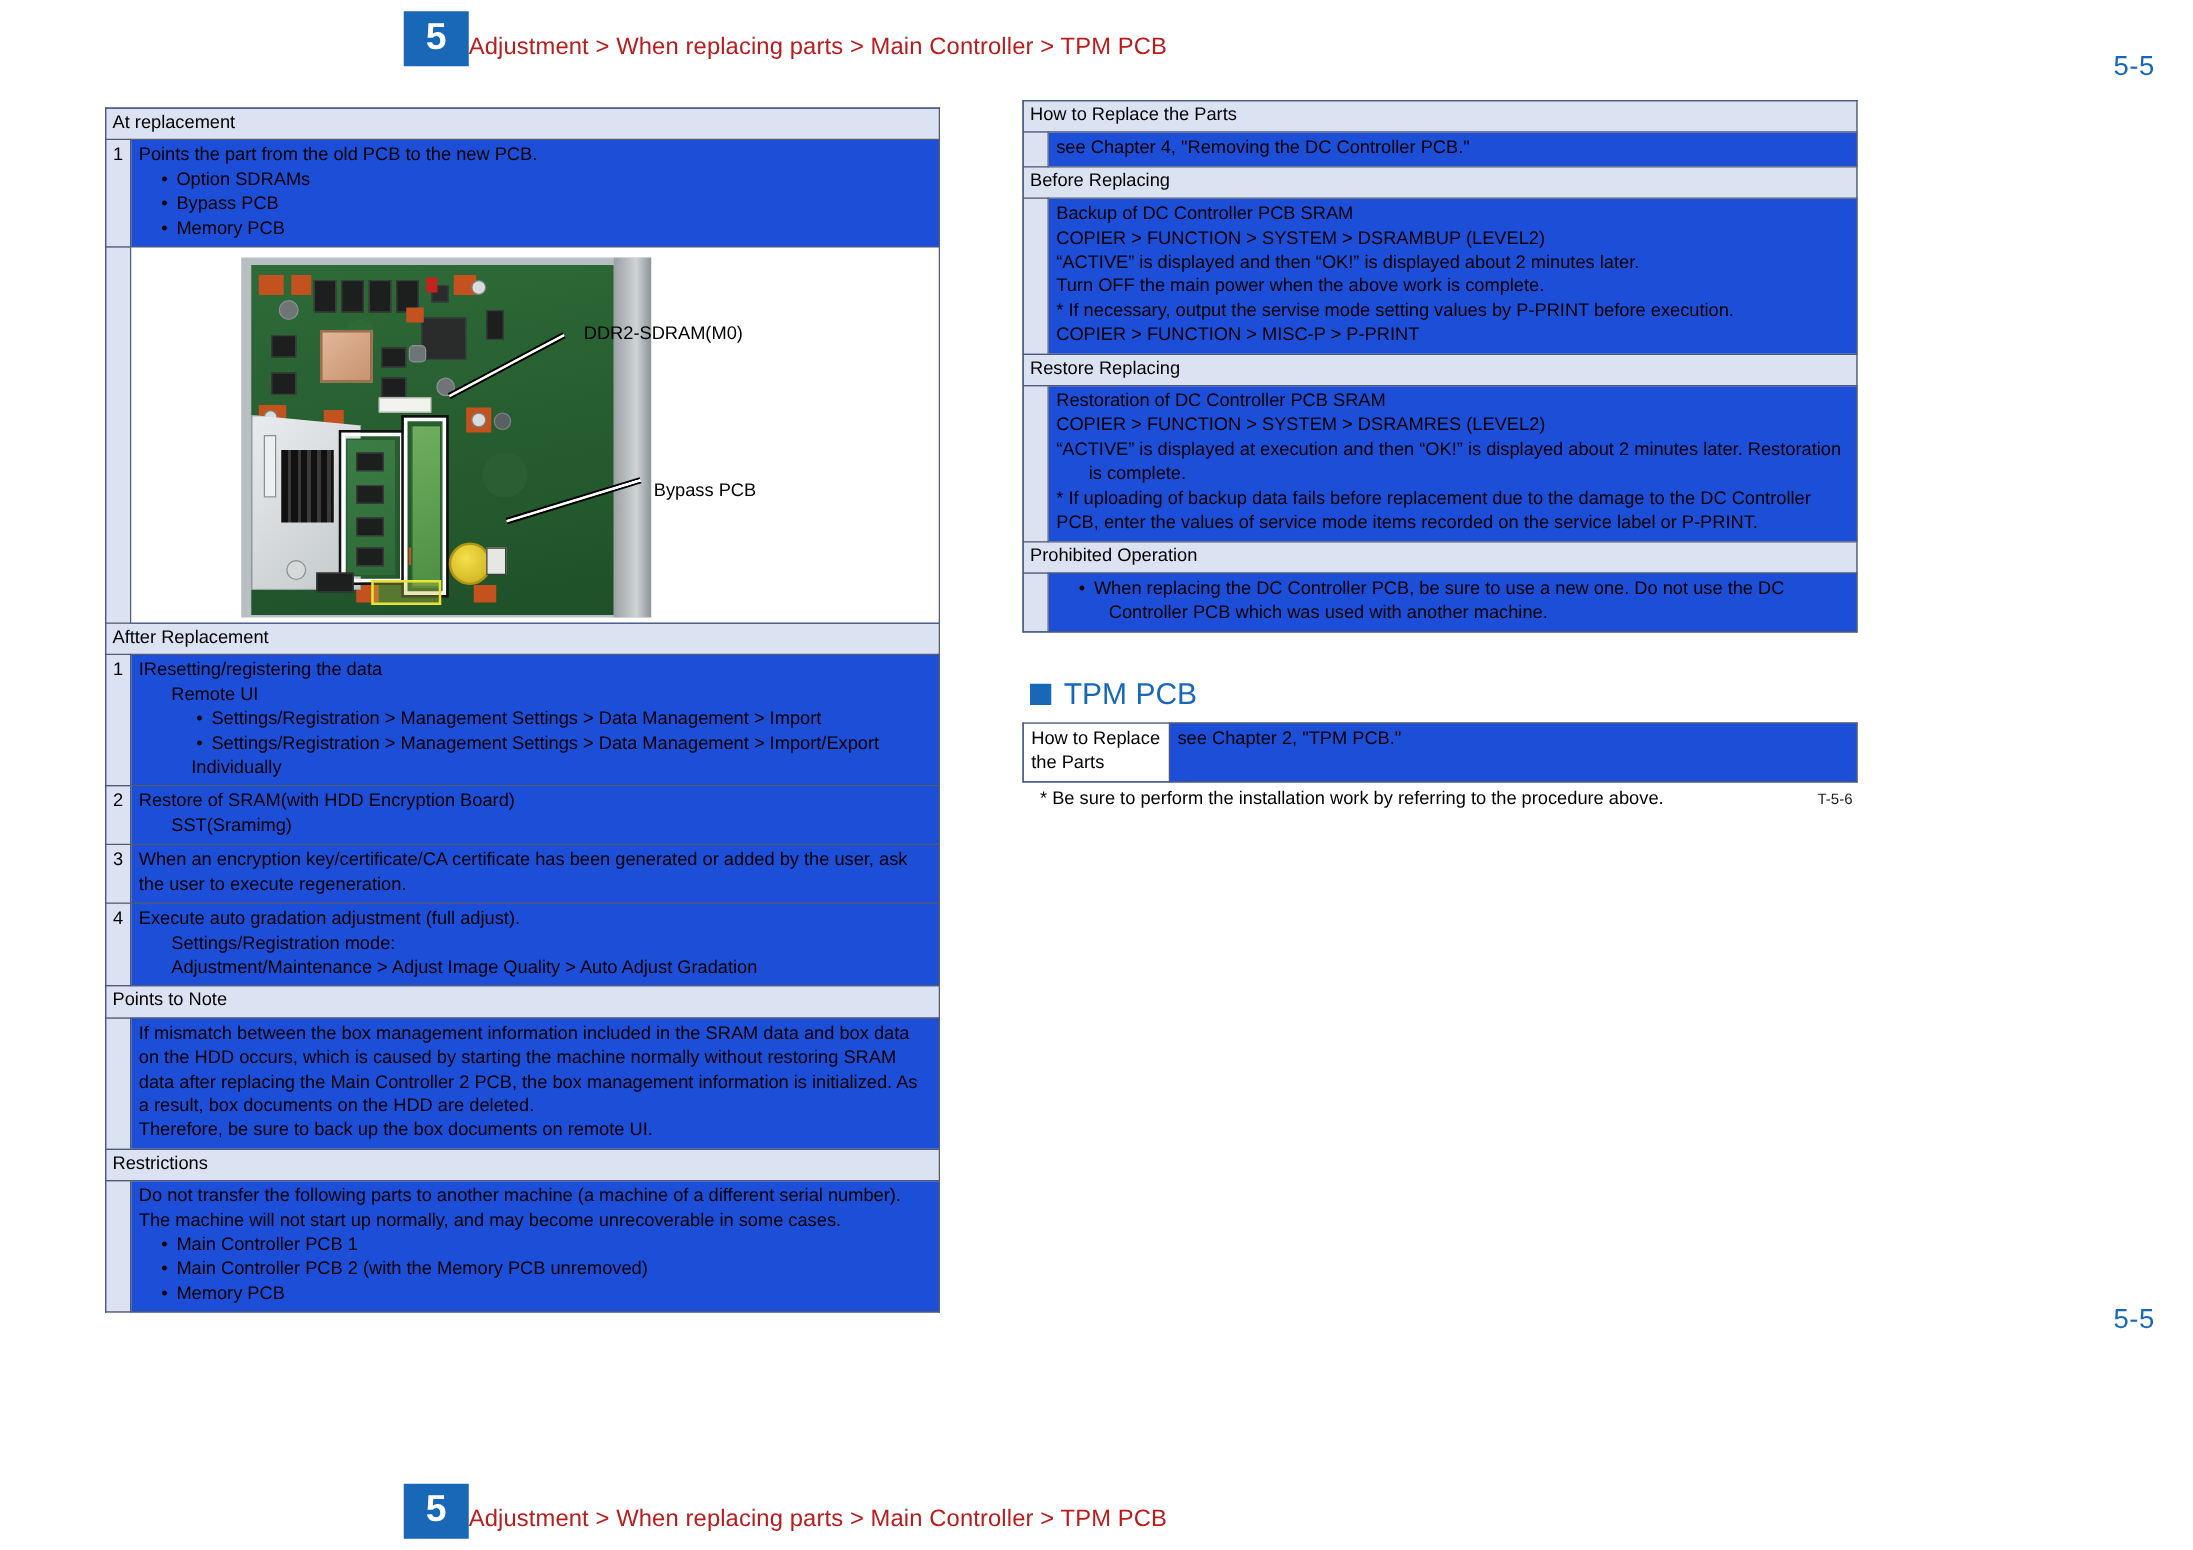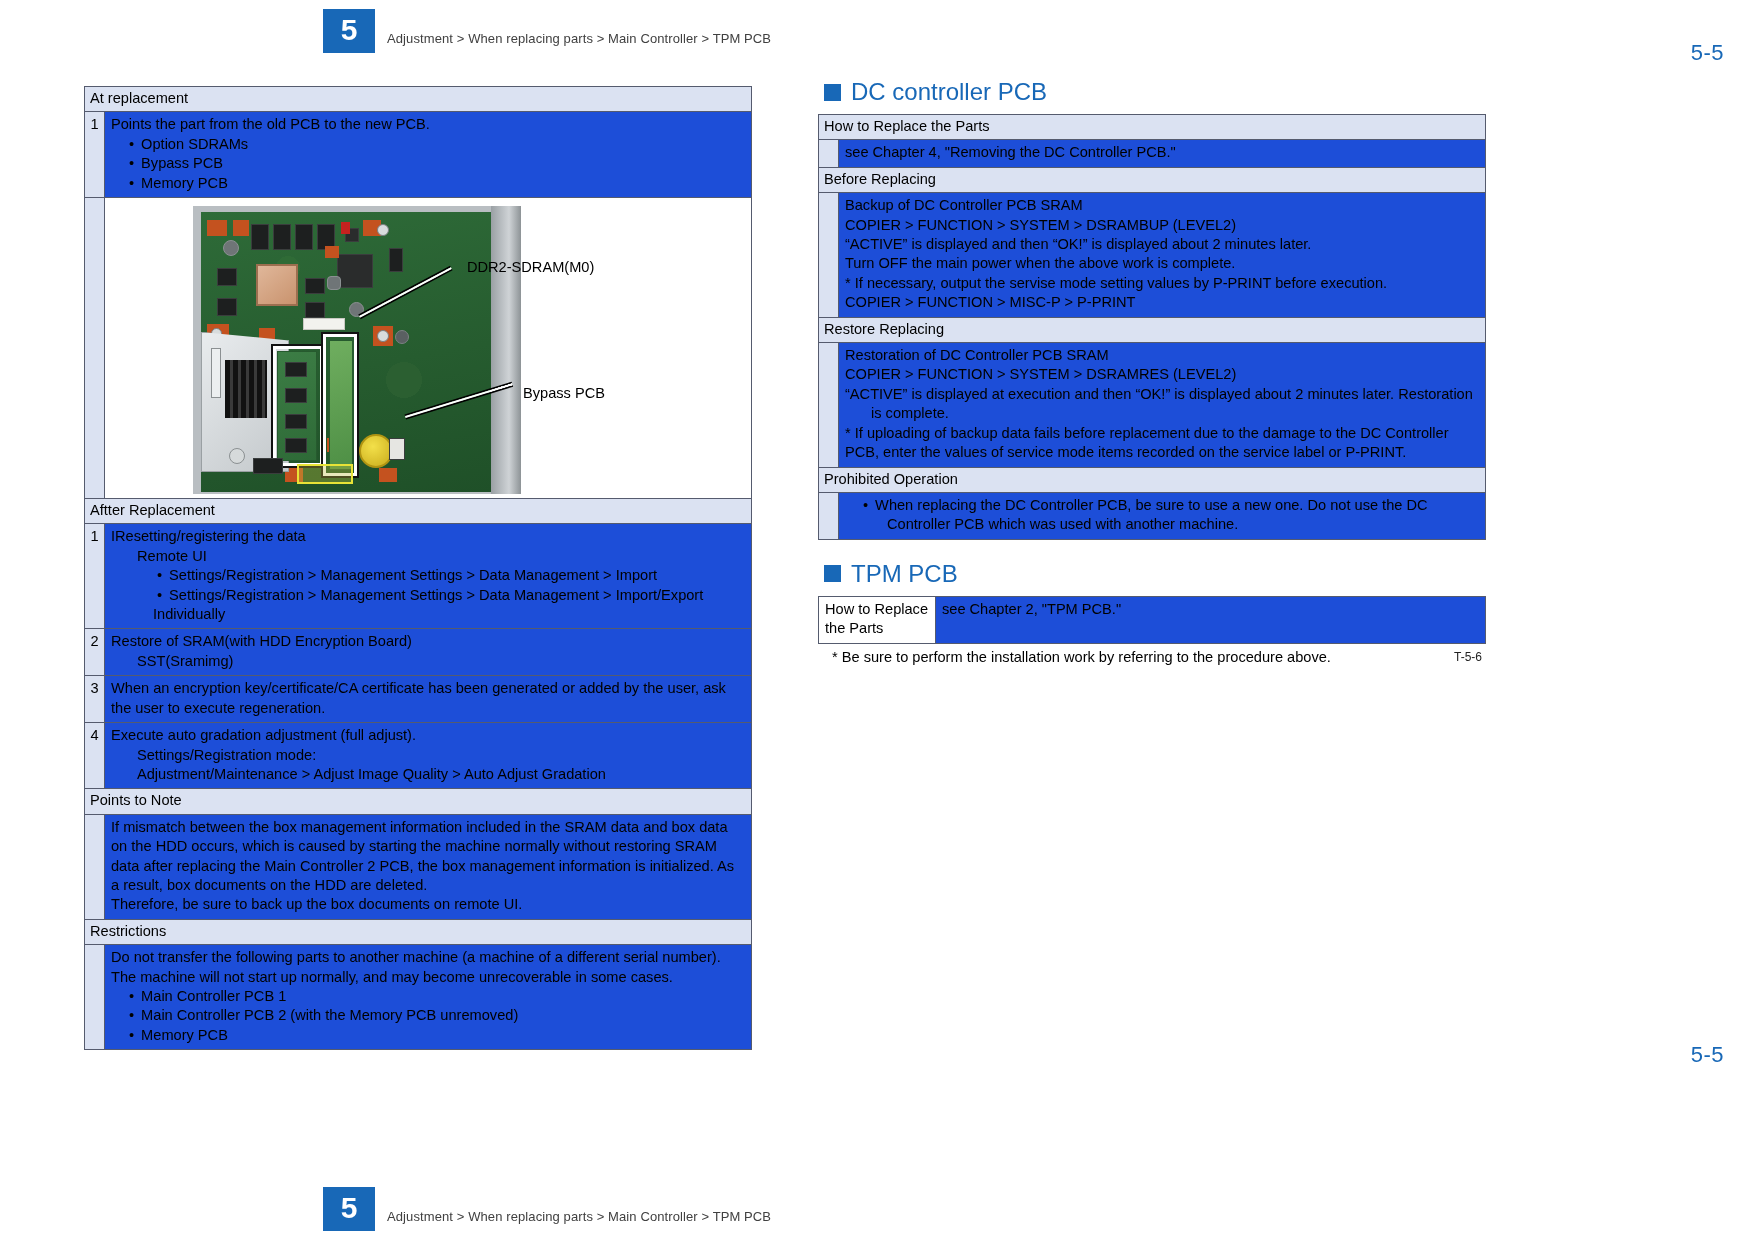--- a/index.html
+++ b/index.html
@@ -34,23 +34,22 @@
     font-weight: bold;
     display: flex;
     align-items: center;
     justify-content: center;
     margin-left: 323px;
     line-height: 1;
     padding-bottom: 2px;
   }
   .runfoot .chapter-box { margin-left: 323px; }
   .breadcrumb {
-    color: #404040;
-    font-size: 13px;
-    margin-left: 12px;
+    color: #b91c1c;
+    font-size: 19px;
     padding-top: 14px;
     letter-spacing: 0.1px;
   }
   .runfoot .breadcrumb { padding-top: 14px; }
 
   .folio {
     position: absolute;
     right: 30px;
     color: #1868b7;
     font-size: 22px;
@@ -442,24 +441,20 @@
               <span>Memory PCB</span>
             </div>
       </td>
     </tr>
   </tbody>
     </table>
 </div>
 
 <div class="col-right">
 
-  <div class="sec-head">
-    <div class="sec-sq"></div>
-    <div class="sec-title">DC controller PCB</div>
-  </div>
 
   <table class="mtable">
     <tbody>
         <tr class="hdr-row">
       <td colspan="2">How to Replace the Parts</td>
     </tr>
     <tr>
       <td class="blank-cell"></td>
       <td class="body-cell">
         <p>see Chapter 4, "Removing the DC Controller PCB."</p>
@@ -505,21 +500,21 @@
         <div class="bullet-line">
               <span class="bt">•</span>
               <span>When replacing the DC Controller PCB, be sure to use a new one. Do not use the DC</span>
             </div>
         <p class="indent2">Controller PCB which was used with another machine.</p>
       </td>
     </tr>
   </tbody>
     </table>
 
-  <div class="sec-head" style="margin-top:22px;text-align:right;">
+  <div class="sec-head" style="margin-top:38px;text-align:right;">
     <div class="sec-sq"></div>
     <div class="sec-title">TPM PCB</div>
   </div>
 
   <table class="mtable">
     <tbody>
         <tr>
       <td class="tpm-label">How to Replace the Parts</td>
       <td class="body-cell">see Chapter 2, "TPM PCB."</td>
     </tr>

